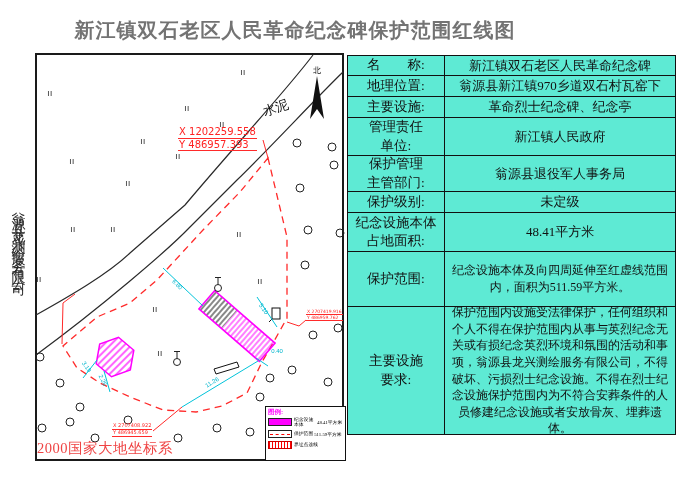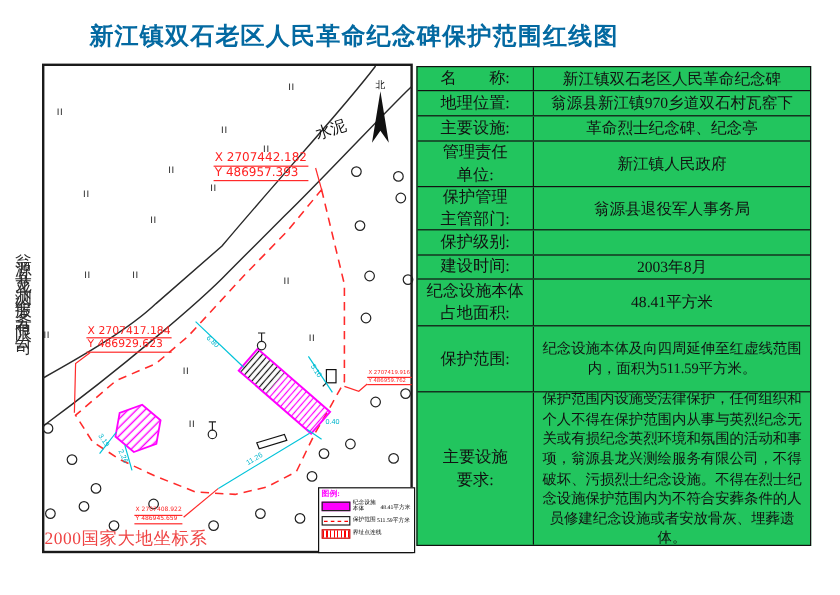--- a/index.html
+++ b/index.html
@@ -1,20 +1,20 @@
 <!DOCTYPE html>
 <html><head>
 <meta charset="utf-8">
 <style>
   html,body{margin:0;padding:0;background:#ffffff;}
   .page{position:relative;width:700px;height:496px;background:#fff;overflow:hidden;
         font-family:"Liberation Serif",serif;color:#111;}
   .title{position:absolute;top:17px;left:0;width:590px;text-align:center;
          font-family:"Liberation Sans",sans-serif;font-weight:bold;font-size:20px;
-         letter-spacing:1px;color:#0369a1;white-space:nowrap;}
+         letter-spacing:1px;color:#737373;white-space:nowrap;}
   .company{position:absolute;left:9px;top:200px;writing-mode:vertical-rl;text-orientation:upright;
            font-size:14px;letter-spacing:6px;color:#2a2a2a;}
   .map-frame{position:absolute;left:35px;top:53px;width:309px;height:408px;
              border:2px solid #1a1a1a;box-sizing:border-box;background:#fff;}
   .map-svg{position:absolute;left:0;top:0;width:700px;height:496px;}
   .coord{position:absolute;color:#ff2222;font-family:"DejaVu Sans",sans-serif;line-height:1.15;}
   .coord .cline{display:block;border-bottom:1px solid #ff2a2a;white-space:nowrap;padding:0 1px;}
   .coord-top{left:178px;top:126px;font-size:10px;}
   .coord-left{left:72px;top:271px;font-size:9px;}
   .coord-right{left:306px;top:309px;font-size:4.5px;}
@@ -28,21 +28,21 @@
   .swatch{width:24px;height:8px;border:0.8px solid #222;box-sizing:border-box;flex:none;position:relative;}
   .sw-monument{background:#ff00ff;}
   .sw-protection{background:#fff;}
   .sw-protection .dashline{position:absolute;left:1px;right:1px;top:50%;border-top:1px dashed #f00;}
   .sw-boundary{background:repeating-linear-gradient(90deg,#f00 0,#f00 1px,#fff 1px,#fff 3px);border-color:#c00;}
   .lname{font-size:4.8px;line-height:1.15;margin-left:2px;color:#000;}
   .lname.narrow{width:22px;}
   .larea{font-size:4.8px;margin-left:1px;color:#000;white-space:nowrap;}
   
   .ptable{position:absolute;left:347px;top:55px;width:329px;border:1.6px solid #111;
-          box-sizing:border-box;background:#22c55e;}
+          box-sizing:border-box;background:#5eead4;}
   .prow{display:flex;border-bottom:1px solid #111;box-sizing:border-box;overflow:hidden;}
   .prow:last-child{border-bottom:none;}
   .plabel{width:97px;flex:none;border-right:1px solid #111;display:flex;align-items:center;
           justify-content:center;text-align:center;font-size:13.5px;line-height:1.35;
           white-space:pre-line;padding:1px 2px;box-sizing:border-box;}
   .pvalue{flex:1;display:flex;align-items:center;justify-content:center;text-align:center;
           font-size:13px;line-height:1.38;padding:1px 6px;box-sizing:border-box;}
   .prow.small .pvalue{font-size:12px;}
   .h20{height:20px}.h21{height:21px}.h36{height:36px}.h38{height:38px}
   .h39{height:39px}.h55{height:55px}.h127{height:127px}
@@ -169,26 +169,22 @@
       <text x="113" y="232">II</text>
       <text x="239" y="237">II</text>
       <text x="39" y="282">II</text>
       <text x="260" y="284">II</text>
       <text x="155" y="312">II</text>
       <text x="160" y="356">II</text>
     </g>
   </svg>
 
   <div class="coord coord-top">
-    <span class="cline">X 2707442.182</span>
+    <span class="cline">X 1202259.558</span>
     <span class="cline">Y 486957.393</span>
-  </div>
-  <div class="coord coord-left">
-    <span class="cline">X 2707417.184</span>
-    <span class="cline">Y 486929.623</span>
   </div>
   <div class="coord coord-right">
     <span class="cline">X 2707419.916</span>
     <span class="cline">Y 486959.762</span>
   </div>
   <div class="coord coord-bottom">
     <span class="cline">X 2707408.922</span>
     <span class="cline">Y 486945.659</span>
   </div>
 
@@ -232,24 +228,21 @@
 单位:</div>
       <div class="pvalue">新江镇人民政府</div>
     </div>
     <div class="prow h36">
       <div class="plabel">保护管理
 主管部门:</div>
       <div class="pvalue">翁源县退役军人事务局</div>
     </div>
     <div class="prow h21">
       <div class="plabel">保护级别:</div>
-    </div>
-    <div class="prow h20">
-      <div class="plabel">建设时间:</div>
-      <div class="pvalue">2003年8月</div>
+      <div class="pvalue">未定级</div>
     </div>
     <div class="prow h39">
       <div class="plabel">纪念设施本体
 占地面积:</div>
       <div class="pvalue">48.41平方米</div>
     </div>
     <div class="prow h55 small">
       <div class="plabel">保护范围:</div>
       <div class="pvalue">纪念设施本体及向四周延伸至红虚线范围内，面积为511.59平方米。</div>
     </div>

